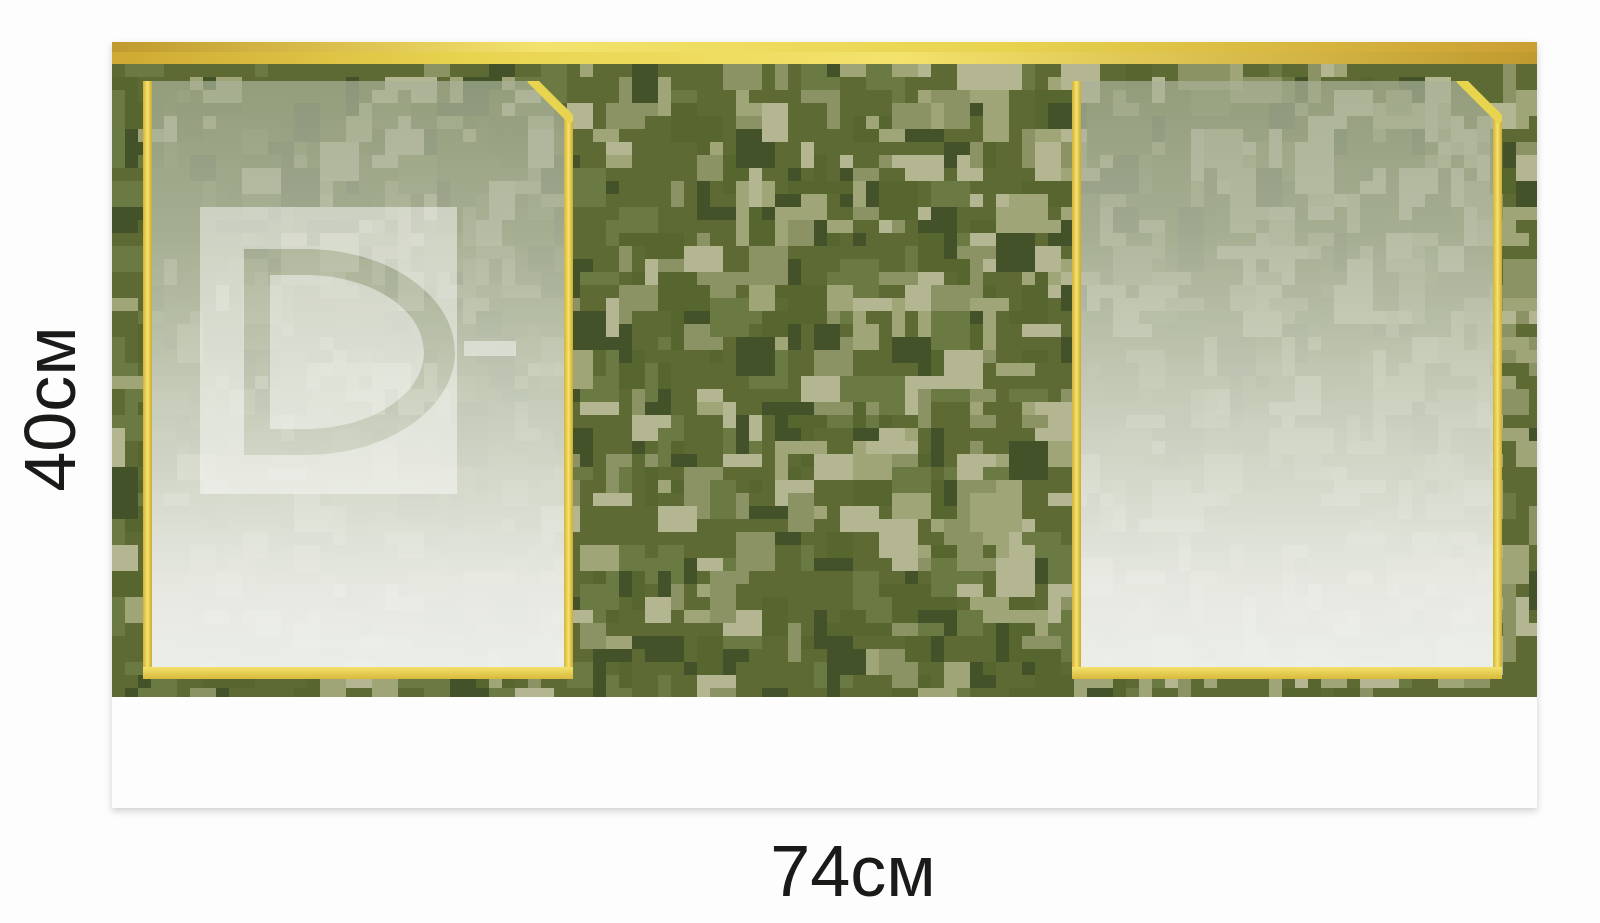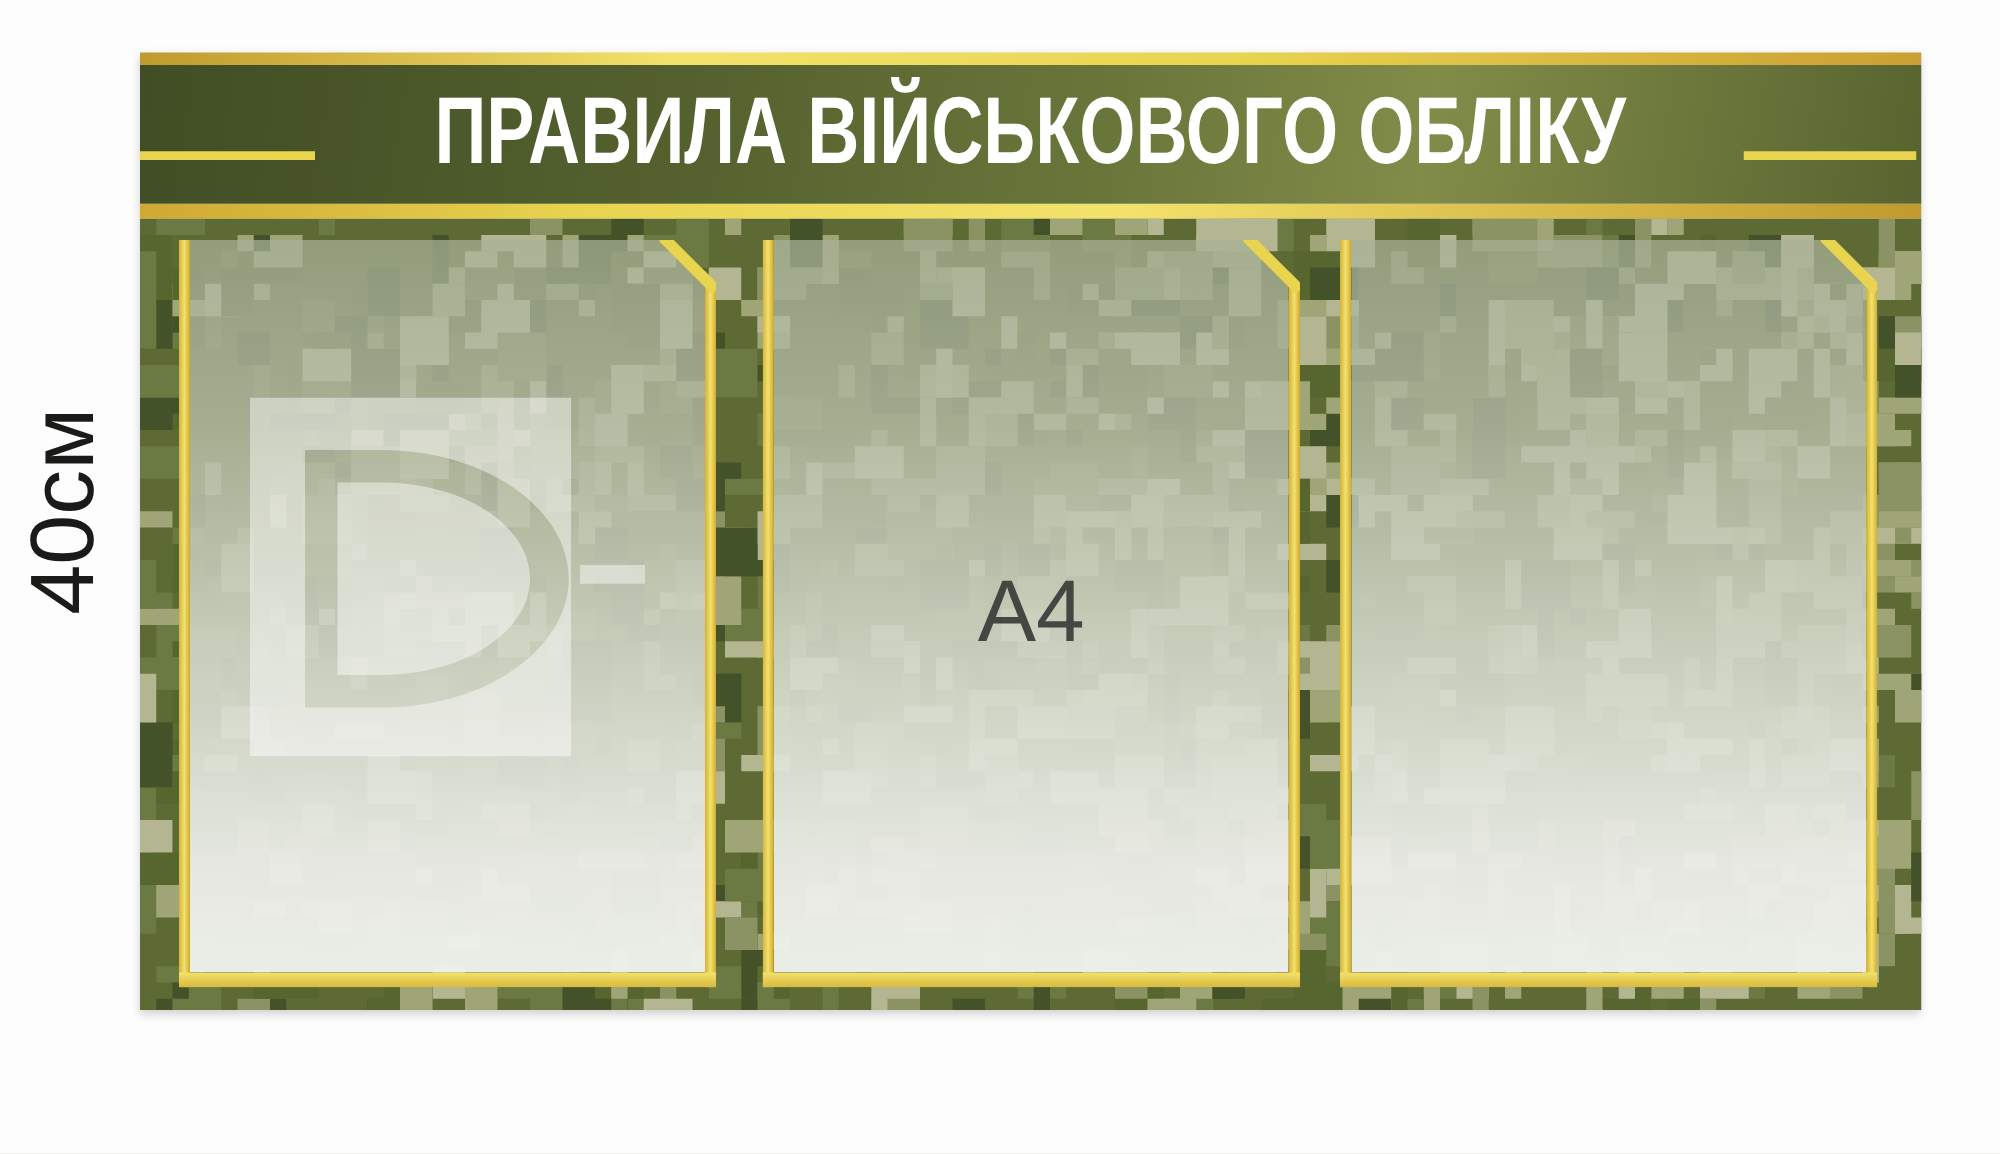--- a/index.html
+++ b/index.html
@@ -89,25 +89,20 @@
 </style>
 </head>
 <body>
 
 <div class="page">
 
   <div class="board">
 
     <div class="stripe stripe-top"></div>
 
-    <div class="band">
-      <div class="dash dash-left"></div>
-      <span class="title">ПРАВИЛА ВІЙСЬКОВОГО ОБЛІКУ</span>
-      <div class="dash dash-right"></div>
-    </div>
 
     <div class="stripe stripe-bottom"></div>
 
     <div class="camo-body">
       <div id="camo" class="camo-layer">
           <div class="cb" style="left: 13px; top: 39px; width: 39px; height: 39px; background: rgb(87, 101, 47);"></div>
           <div class="cb" style="left: 663px; top: 143px; width: 26px; height: 39px; background: rgb(139, 146, 99);"></div>
           <div class="cb" style="left: 1079px; top: 325px; width: 13px; height: 26px; background: rgb(160, 165, 120);"></div>
           <div class="cb" style="left: 416px; top: 611px; width: 13px; height: 39px; background: rgb(139, 146, 99);"></div>
           <div class="cb" style="left: 208px; top: 182px; width: 26px; height: 39px; background: rgb(180, 182, 145);"></div>
@@ -1611,29 +1606,20 @@
       <div class="pocket pocket-1">
         <div class="p-inner">
           <span class="p-label"></span>
         </div>
         <div class="gold-piece gold-left"></div>
         <div class="gold-piece gold-right"></div>
         <div class="gold-piece gold-bottom"></div>
         <div class="gold-piece gold-diag"></div>
       </div>
 
-      <div class="pocket pocket-2">
-        <div class="p-inner">
-          <span class="p-label">A4</span>
-        </div>
-        <div class="gold-piece gold-left"></div>
-        <div class="gold-piece gold-right"></div>
-        <div class="gold-piece gold-bottom"></div>
-        <div class="gold-piece gold-diag"></div>
-      </div>
 
       <div class="pocket pocket-3">
         <div class="p-inner">
           <span class="p-label"></span>
         </div>
         <div class="gold-piece gold-left"></div>
         <div class="gold-piece gold-right"></div>
         <div class="gold-piece gold-bottom"></div>
         <div class="gold-piece gold-diag"></div>
       </div>
@@ -1643,14 +1629,15 @@
           <path fill="#ffffff" fill-opacity="0.45" fill-rule="evenodd" d="M0 0 H257 V287 H0 Z
                    M44 42 H105 C190 42 255 90 255 145 C255 200 190 248 105 248 H44 Z
                    M70 68 H105 C172 68 224 103 224 145 C224 187 172 222 105 222 H70 Z"></path>
         </svg>
         <div class="wm-dash"></div>
       </div>
     </div>
   </div>
 
   <div class="dim dim-h">40см</div>
+  <div class="dim dim-w">74см</div>
 
 </div>
 
 </body></html>

